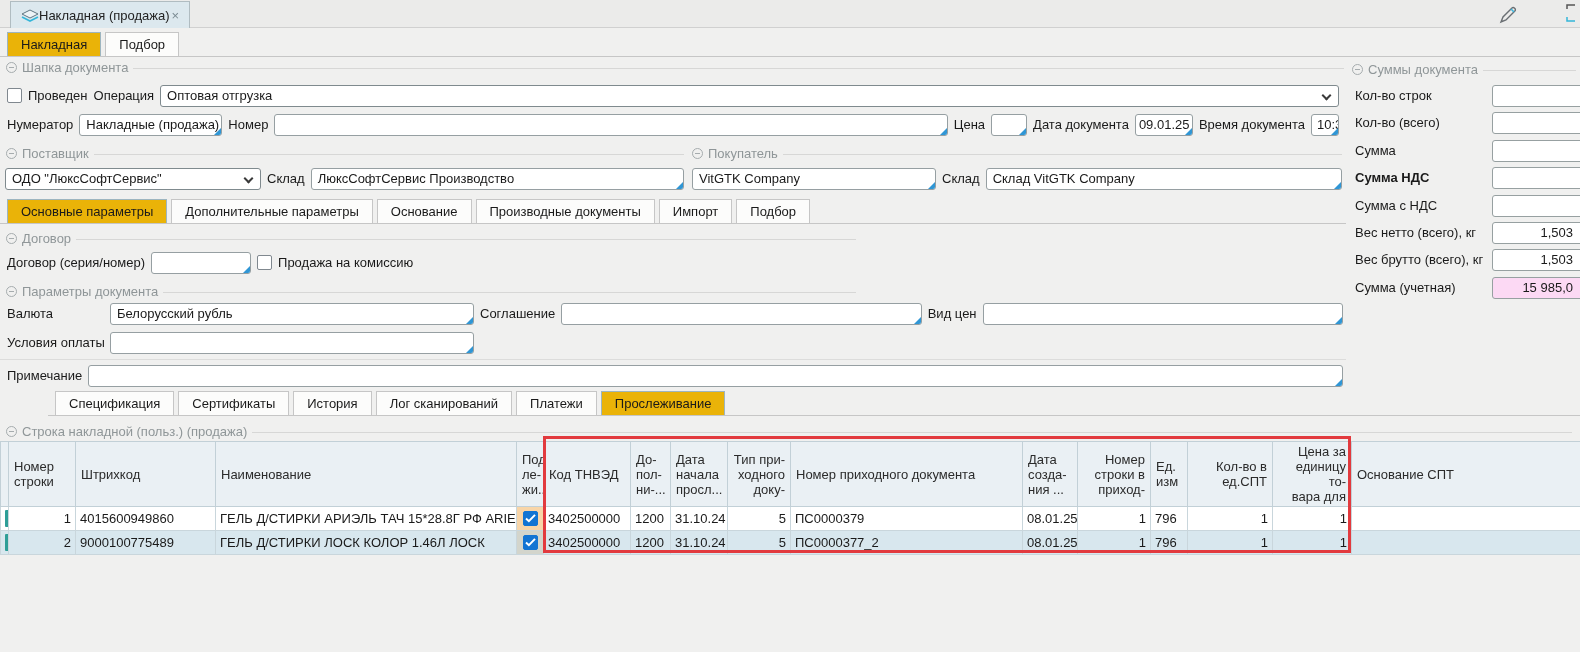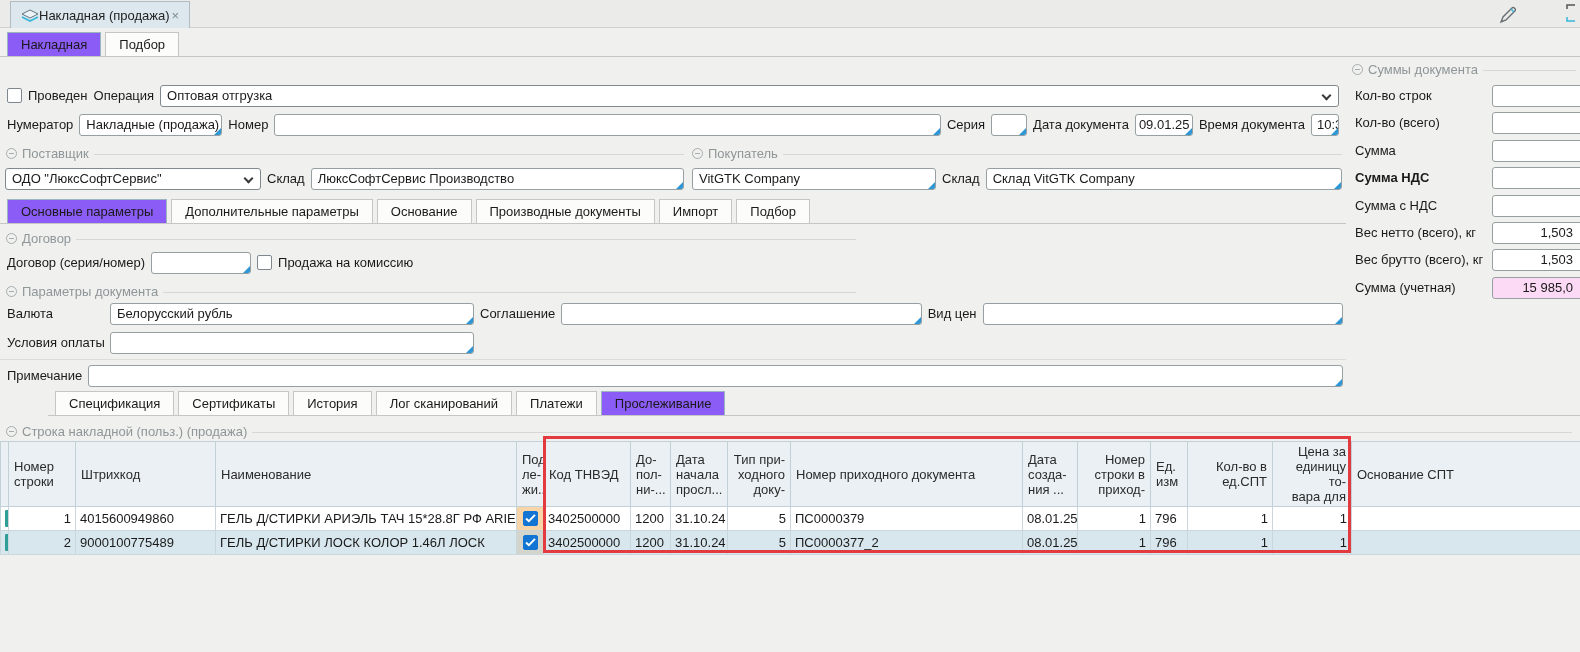--- a/index.html
+++ b/index.html
@@ -15,21 +15,21 @@
   .doc-tab{position:absolute;left:10px;top:1px;height:27px;display:flex;align-items:center;
     padding:0 10px;background:#dce8ee;border:1px solid #b0bcc1;border-bottom:none;}
   .doc-tab .ttl{font-size:13px;color:#222;}
   .tab-close{color:#7a8a92;font-size:13px;cursor:default;margin-left:2px;}
   .top-ico{position:absolute;top:4px;}
 
   
   .tabstrip{position:absolute;display:flex;align-items:flex-end;gap:4px;border-bottom:1px solid #c6c6c6;padding-left:7px;}
   .tab{display:inline-flex;align-items:center;height:24px;padding:0 13px;background:#fcfcfb;
     border:1px solid #c6c6c6;border-bottom:none;white-space:nowrap;}
-  .tab.active{background:#8b5cf6;border-color:#9db5c0;}
+  .tab.active{background:#eab308;border-color:#9db5c0;}
 
   
   .grp{position:absolute;display:flex;align-items:center;gap:5px;color:#8f9698;height:15px;}
   .cicon{width:11px;height:11px;border:1px solid #a6acae;border-radius:50%;position:relative;flex:none;}
   .cicon::after{content:"";position:absolute;left:2px;right:2px;top:4px;border-top:1px solid #a6acae;}
   .gline{flex:1;border-top:1px solid #d7d7d6;margin-top:1px;}
 
   
   .row{position:absolute;display:flex;align-items:center;gap:6px;height:23px;}
   .lbl{white-space:nowrap;}
@@ -103,37 +103,42 @@
         <path d="M1 13 v4 h8" stroke="#35b6d9" fill="none" stroke-width="1.5"></path>
       </svg>
     </span>
   </div>
 
   <div class="tabstrip" style="left:0;top:28px;width:1580px;height:29px;">
     <div class="tab active">Накладная</div>
     <div class="tab">Подбор</div>
   </div>
 
+  <div class="grp" style="left:6px;top:60px;width:1338px;">
+    <span class="cicon"></span>
+    <span>Шапка документа</span>
+    <span class="gline"></span>
+  </div>
 
   <div class="row" style="left:7px;top:84px;width:1332px;">
     <span class="cbx"></span>
     <span class="lbl">Проведен</span>
     <span class="lbl">Операция</span>
     <div class="fld combo" style="flex:1;">
       <span>Оптовая отгрузка</span>
       <span class="chev"></span>
     </div>
   </div>
 
   <div class="row" style="left:7px;top:113px;width:1332px;">
     <span class="lbl">Нумератор</span>
     <div class="fld fold" style="width:143px;"><span>Накладные (продажа)</span></div>
     <span class="lbl">Номер</span>
     <div class="fld fold" style="flex:1;"><span></span></div>
-    <span class="lbl">Серия</span>
+    <span class="lbl">Цена</span>
     <div class="fld fold" style="width:36px;"><span></span></div>
     <span class="lbl">Дата документа</span>
     <div class="fld fold" style="width:58px;padding:0 3px;"><span>09.01.25</span></div>
     <span class="lbl">Время документа</span>
     <div class="fld fold" style="width:28px;padding:0 5px;"><span>10:32</span></div>
   </div>
 
   <div class="grp" style="left:6px;top:146px;width:678px;">
     <span class="cicon"></span>
     <span>Поставщик</span>

